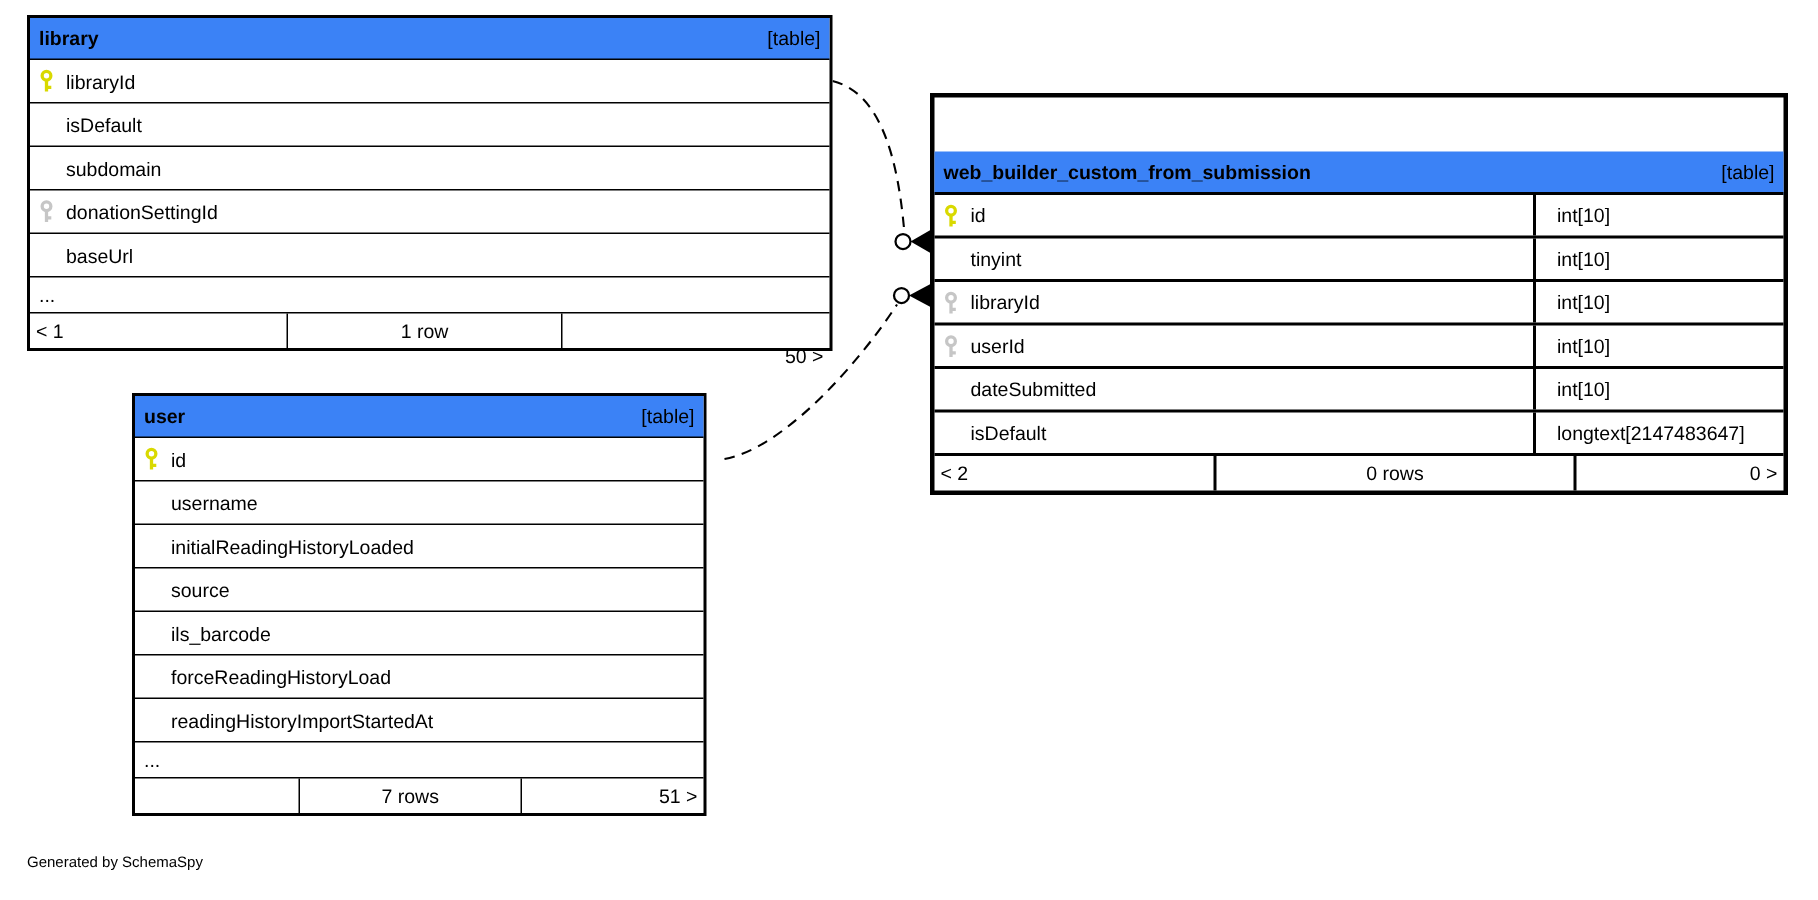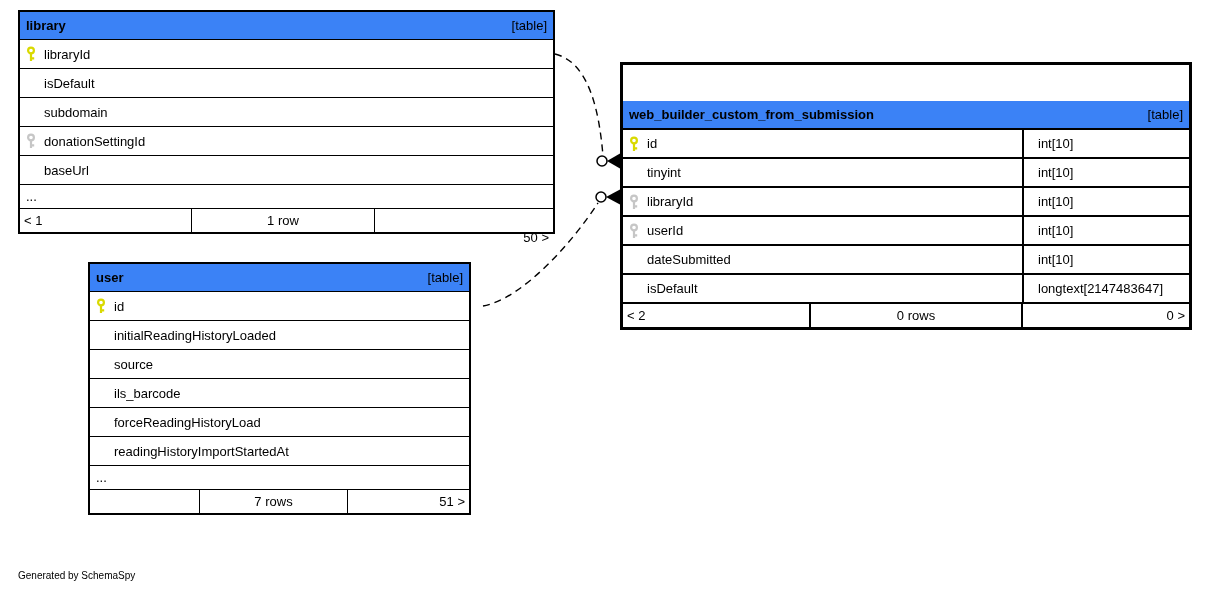--- a/index.html
+++ b/index.html
@@ -117,20 +117,26 @@
             <circle cx="5" cy="4.5" r="2.9" fill="none" stroke="#d9d900" stroke-width="2.2"></circle>
             <path d="M5 7.4 V15 M5 12.3 h3.2" stroke="#d9d900" stroke-width="2.2" fill="none"></path>
           </svg>
         </span>
         <span>id</span>
       </div>
   </div>
   <div class="trow">
     <div class="namecell">
         <span class="keyslot"></span>
+        <span>username</span>
+      </div>
+  </div>
+  <div class="trow">
+    <div class="namecell">
+        <span class="keyslot"></span>
         <span>initialReadingHistoryLoaded</span>
       </div>
   </div>
   <div class="trow">
     <div class="namecell">
         <span class="keyslot"></span>
         <span>source</span>
       </div>
   </div>
   <div class="trow">
@@ -218,18 +224,18 @@
   </div>
   <div class="trow">
     <div class="namecell">
         <span class="keyslot"></span>
         <span>isDefault</span>
       </div>
     <div class="typecell">longtext[2147483647]</div>
   </div>
   <div class="tfoot">
     <div class="fcell left" style="width:188px;">&lt; 2</div>
-    <div class="fcell center" style="width:212px;">0 rows</div>
+    <div class="fcell center" style="width:240px;">0 rows</div>
     <div class="fcell right" style="flex:1;">0 &gt;</div>
   </div>
 </div>
 
 <div class="credit">Generated by SchemaSpy</div>
 
 </body></html>

